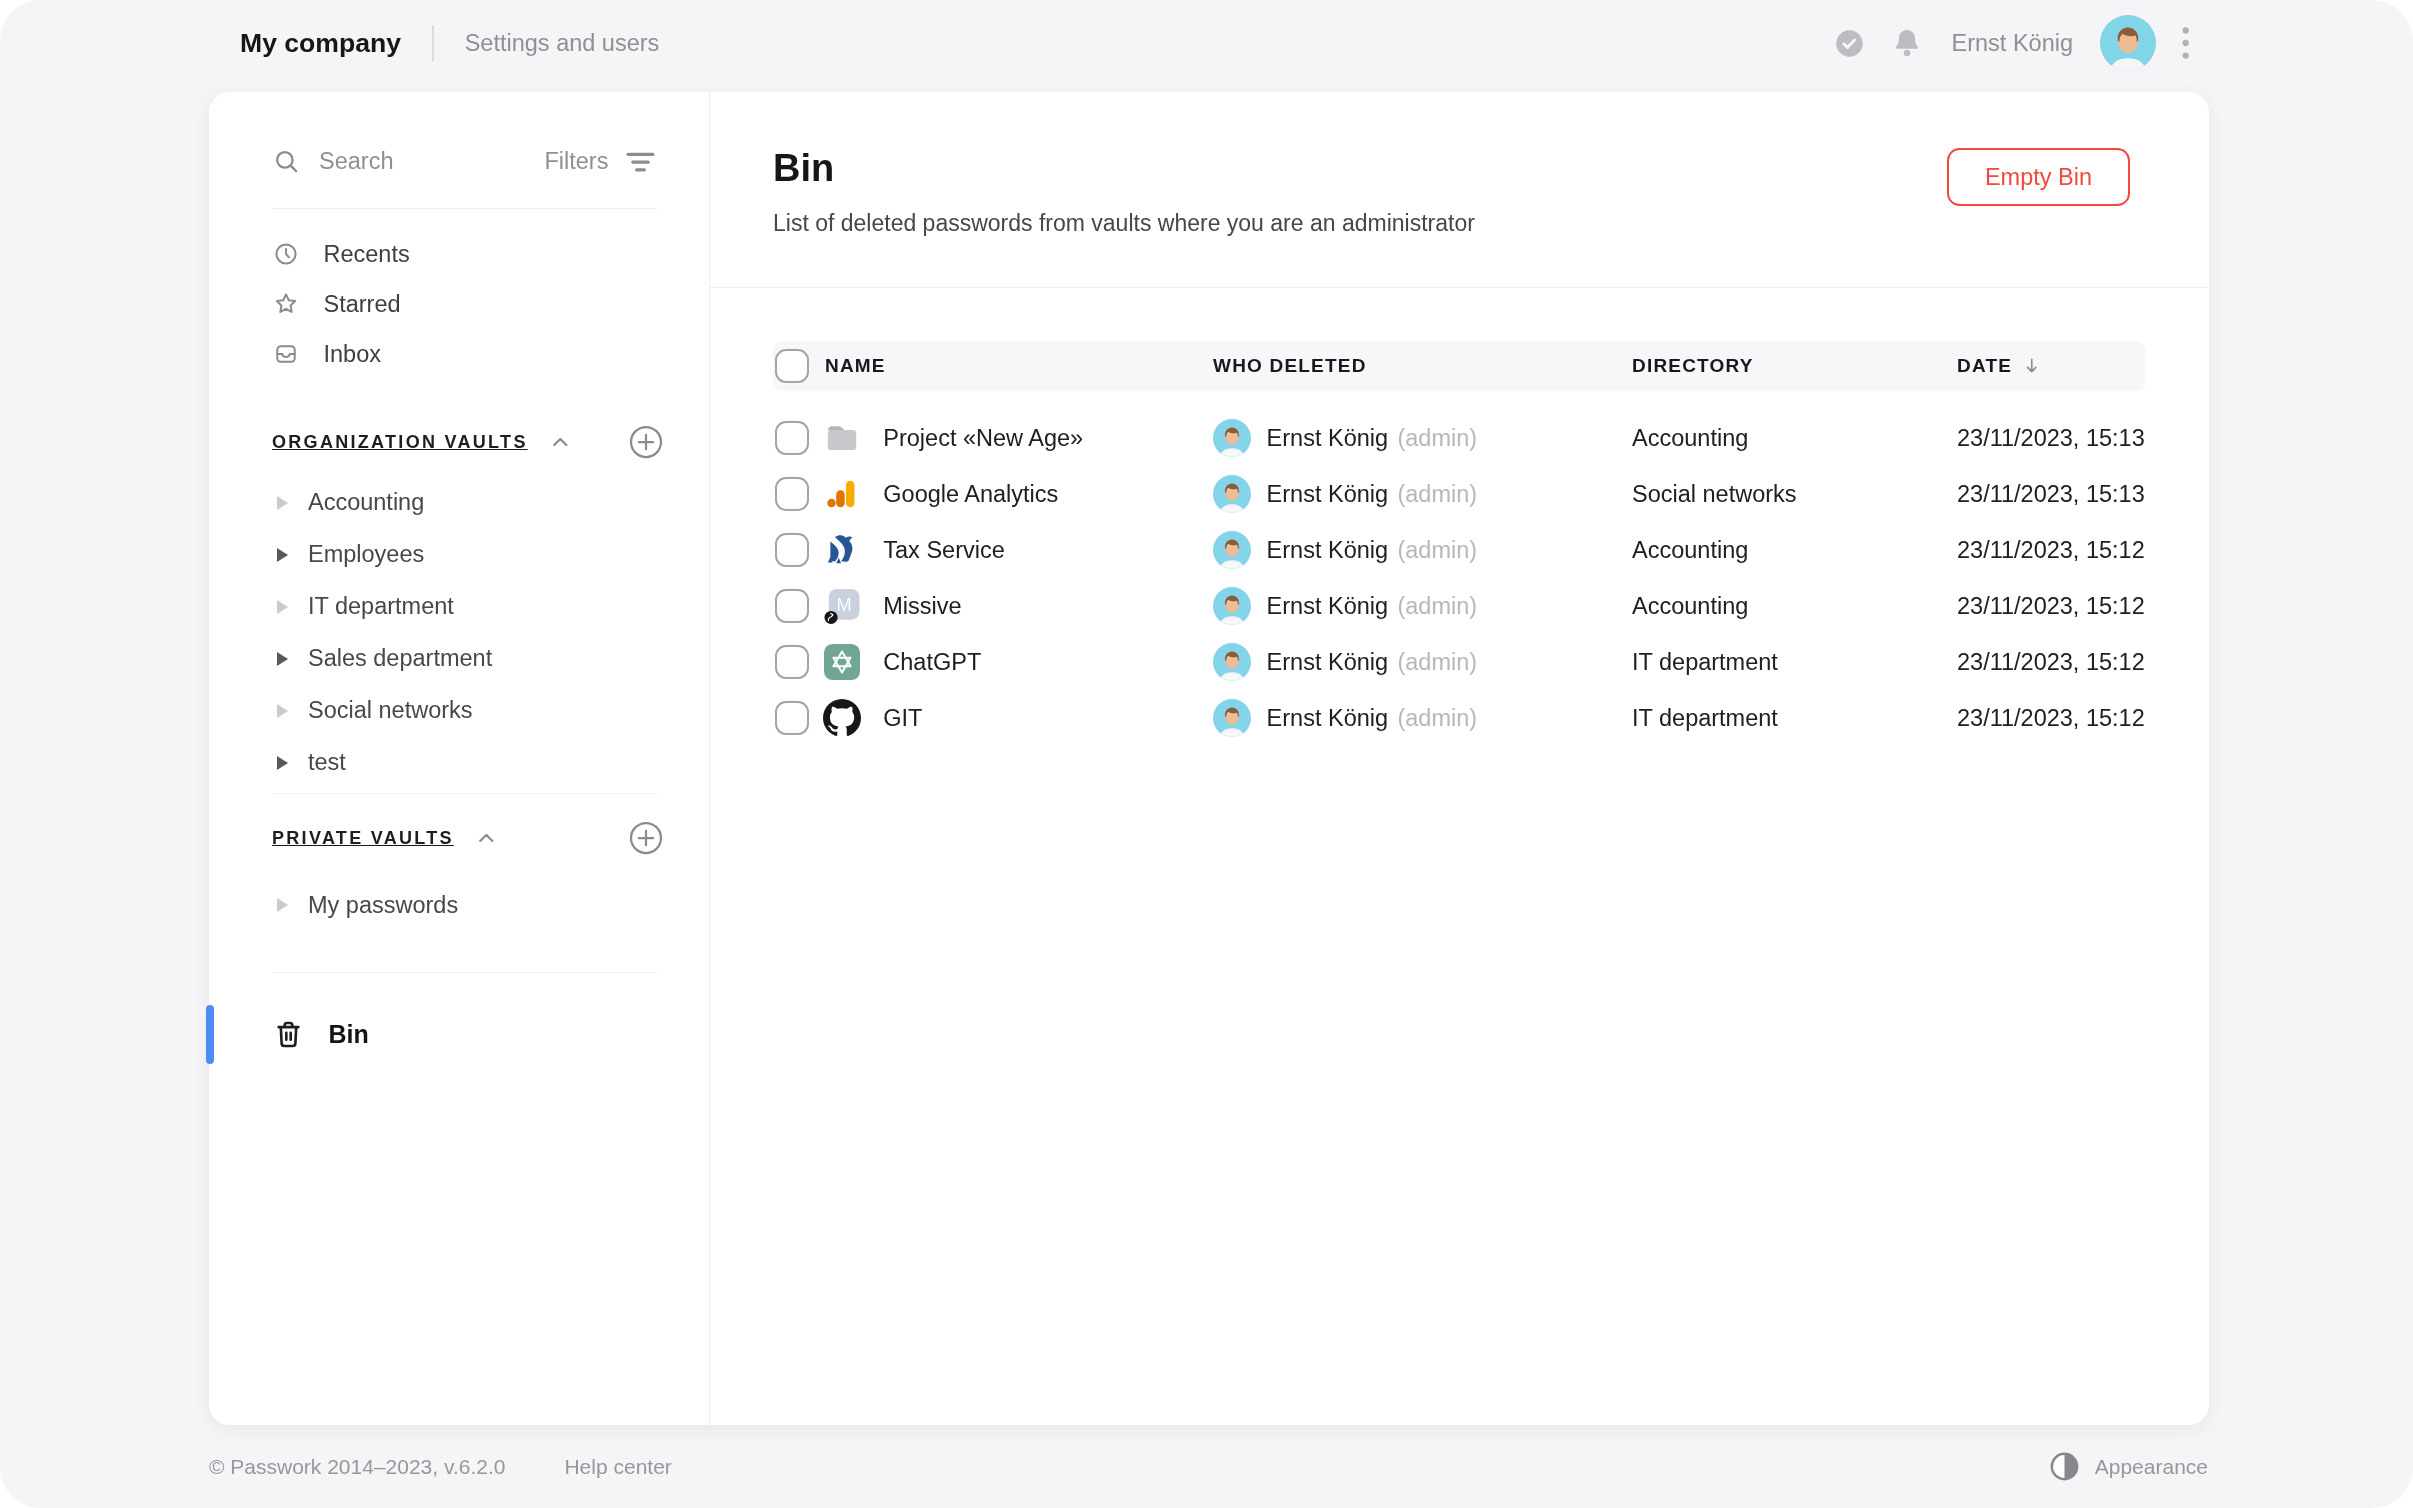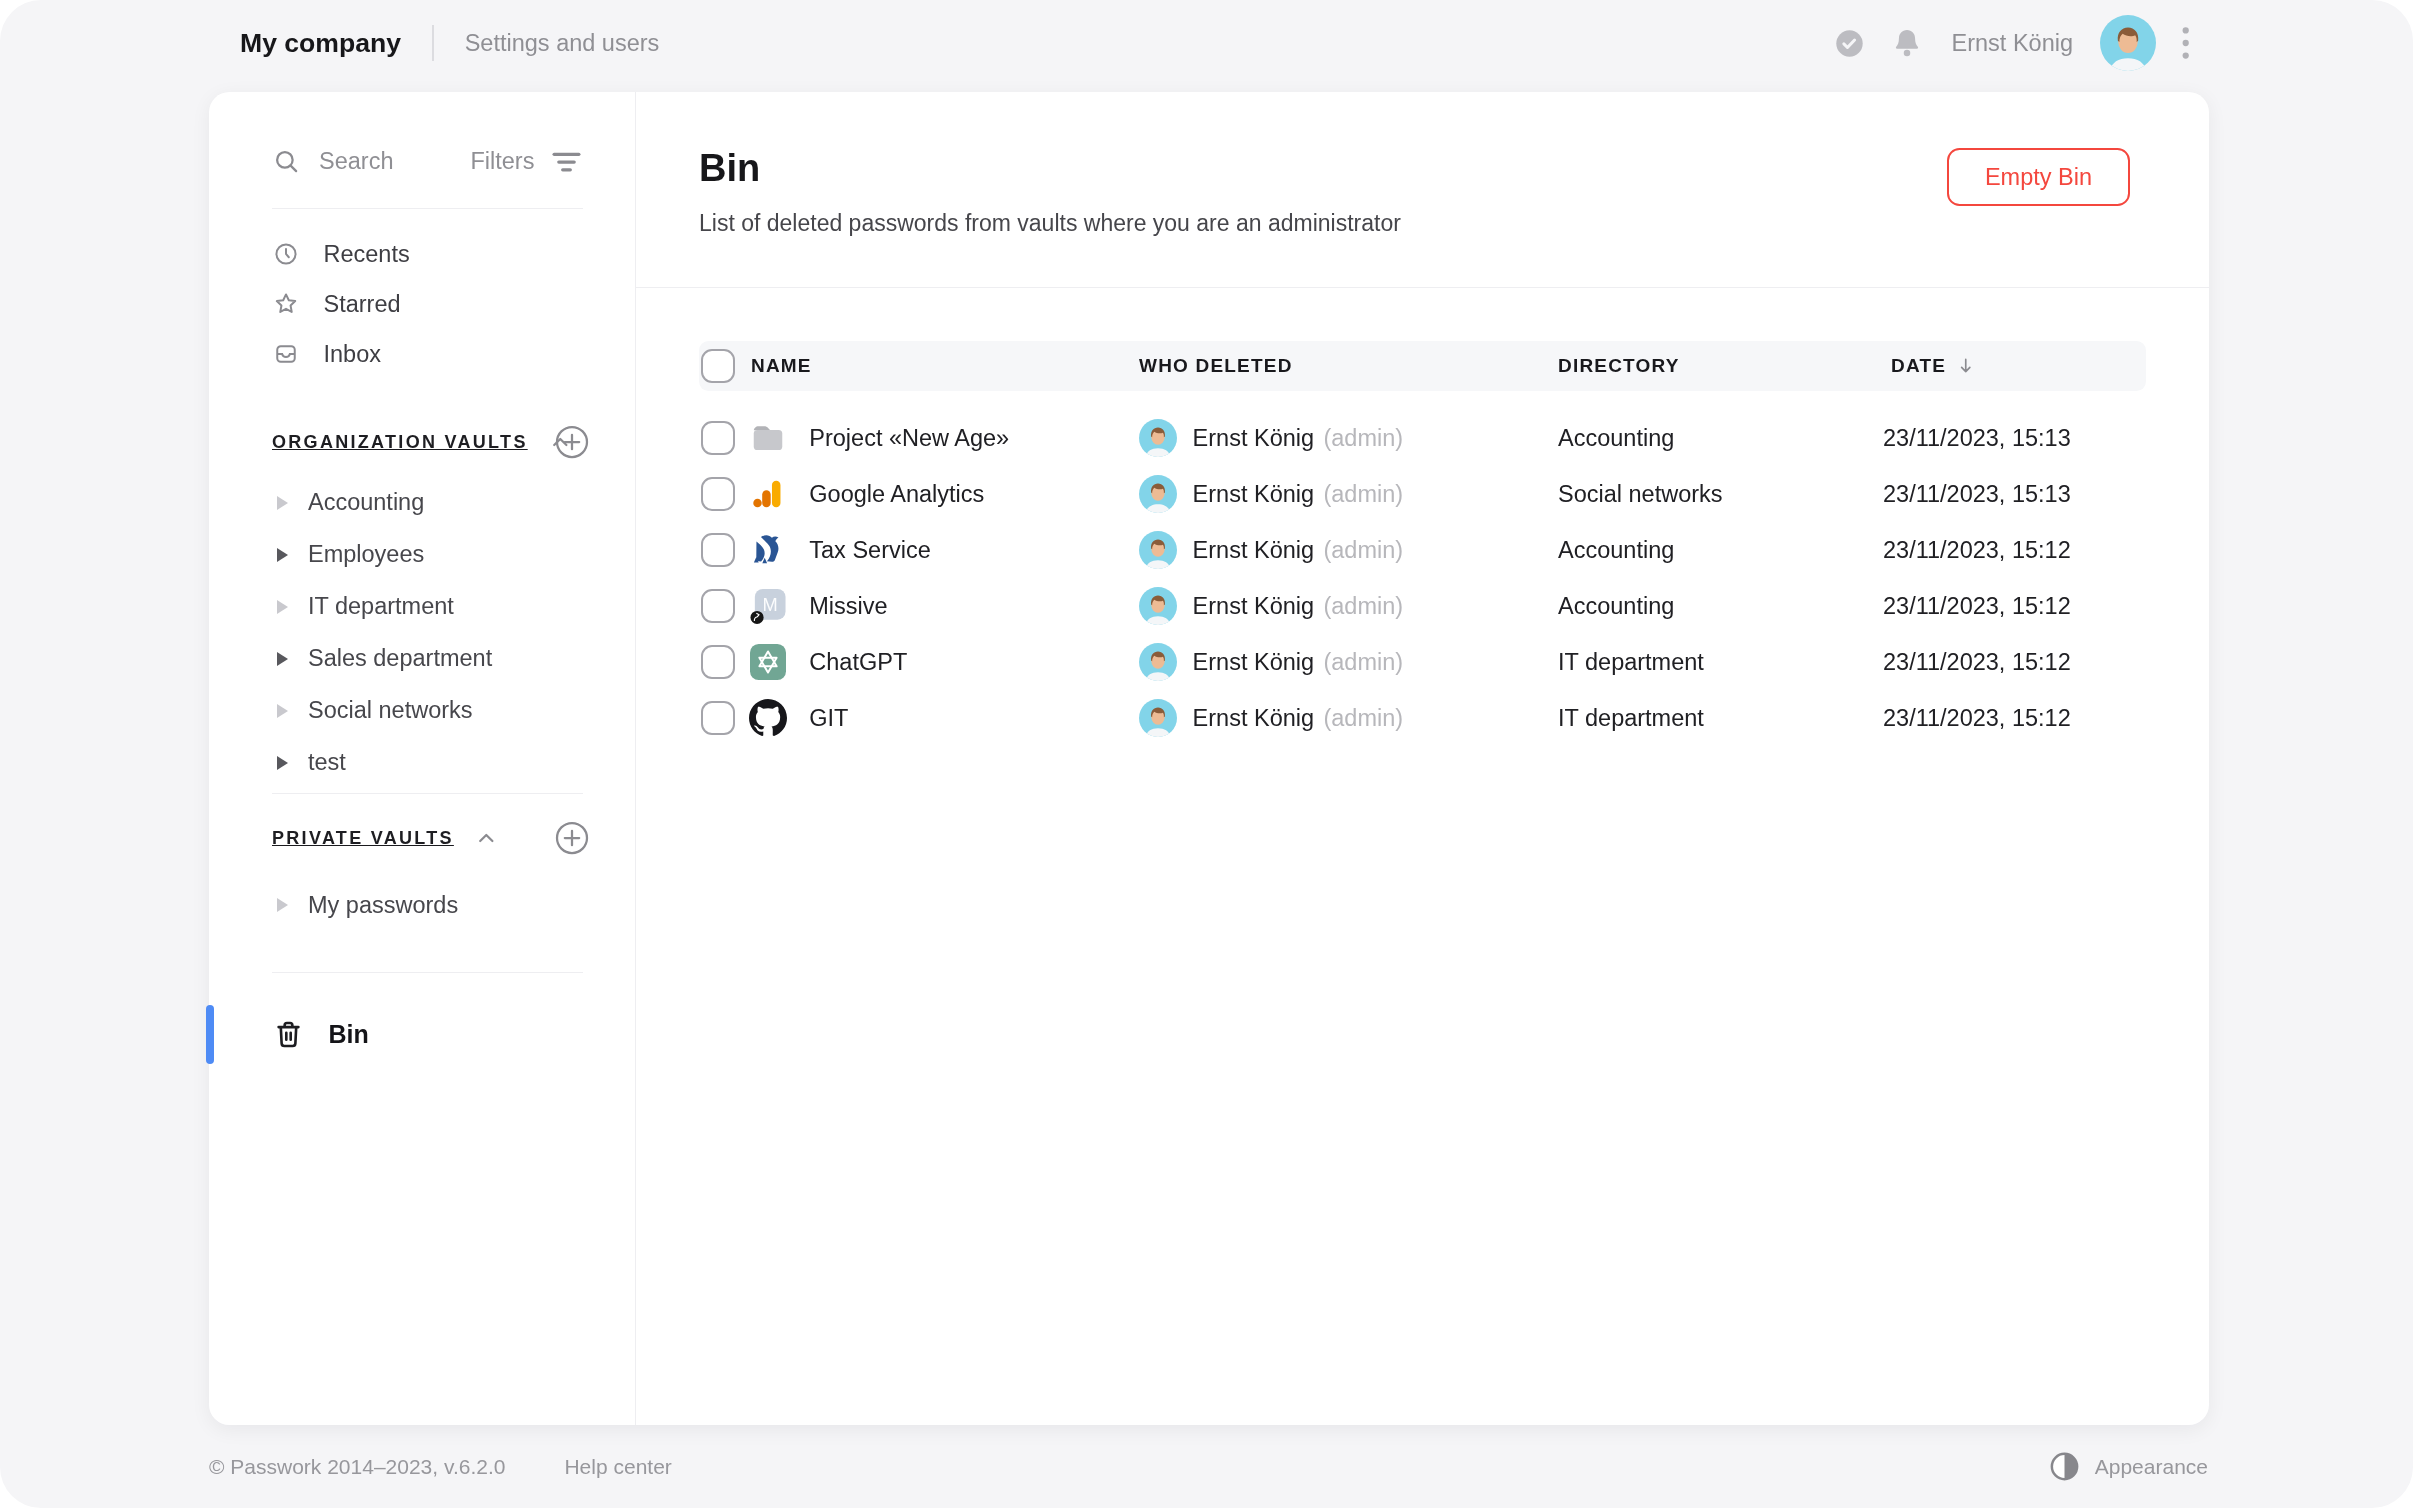--- a/index.html
+++ b/index.html
@@ -17,21 +17,21 @@
   .tb-right{margin-left:auto;display:flex;align-items:center;}
   .tb-icon{display:inline-flex;align-items:center;justify-content:center;}
   .tb-user{font-size:23.5px;color:#8f8f94;margin:0 26.6px 0 28px;}
   .avatar{width:56px;height:56px;border-radius:50%;overflow:hidden;display:inline-block;flex:none;}
   .avatar svg{display:block;width:100%;height:100%;}
   .kebab{margin-left:25px;}
   
   .card{position:absolute;left:209px;top:92px;width:2000px;height:1333px;background:#fff;
         border-radius:20.3px;box-shadow:0 4.7px 20.3px rgba(25,25,35,.06);display:flex;}
   
-  .sidebar{width:427px;flex:none;border-right:1.6px solid #eeeef1;box-sizing:border-box;
+  .sidebar{width:501px;flex:none;border-right:1.6px solid #eeeef1;box-sizing:border-box;
            padding:0 52px 0 63px;position:relative;text-align:right;}
   .search-row{height:117px;display:flex;align-items:center;border-bottom:1.6px solid #eeeef1;padding-top:23.5px;box-sizing:border-box;}
   .search-ph{font-size:23.5px;color:#8f8f94;margin-left:17px;}
   .filters{margin-left:auto;display:flex;align-items:center;gap:15.6px;font-size:23.5px;color:#8f8f94;cursor:default;}
   .quick-nav{margin-top:20.3px;}
   .nav-item{height:50px;display:flex;align-items:center;font-size:23.5px;color:#3e3e43;}
   .nav-ic{width:28px;display:inline-flex;justify-content:center;margin-right:23.5px;}
   .sec-header{margin-top:41px;height:44px;display:flex;align-items:center;text-decoration:underline;}
   .sec-title{font-size:18px;font-weight:700;letter-spacing:2.3px;color:#1e1e22;}
   .sec-chev{margin-left:19px;display:inline-flex;}
@@ -51,21 +51,21 @@
   .main-header{height:196px;box-sizing:border-box;border-bottom:1.6px solid #eeeef1;padding:0 63px;position:relative;}
   .page-title{font-size:38px;font-weight:700;color:#17171a;padding-top:55px;margin:0;}
   .page-desc{font-size:23px;color:#46464b;margin-top:20.3px;}
   .empty-bin{position:absolute;top:56px;right:79px;height:58px;padding:0 36px;display:flex;align-items:center;
              border:2.3px solid #f4473e;border-radius:12.5px;background:#fff;color:#f4473e;font-size:23.5px;
              font-family:inherit;cursor:pointer;}
   .table{margin:53px 63px 0;}
   .thead,.trow{display:grid;grid-template-columns:52px 388px 419px 325px 189px;align-items:center;}
   .thead{height:50px;background:#f6f7f9;border-radius:9.4px;}
   .th{font-size:19px;font-weight:700;letter-spacing:1.2px;color:#19191d;}
-  .th-date{display:flex;align-items:center;gap:7.8px;margin-left:8px;}
+  .th-date{display:flex;align-items:center;gap:7.8px;}
   .checkbox{width:34px;height:34px;border:2.3px solid #a4a4aa;border-radius:11px;background:#fff;box-sizing:border-box;display:inline-block;}
   .cell-check{padding-left:1.6px;display:flex;align-items:center;}
   .tbody{margin-top:19px;}
   .trow{height:56px;}
   .cell-name{display:flex;align-items:center;font-size:23.5px;color:#202024;}
   .row-icon{width:38px;height:38px;margin:0 20.3px 0 0;display:inline-flex;align-items:center;justify-content:center;flex:none;position:relative;left:-1.6px;}
   .cell-who{display:flex;align-items:center;font-size:23.5px;color:#202024;}
   .avatar-sm{width:38px;height:38px;border-radius:50%;overflow:hidden;flex:none;margin-right:15.6px;}
   .avatar-sm svg{display:block;width:100%;height:100%;}
   .admin{color:#b7b7bb;margin-left:9.4px;}

